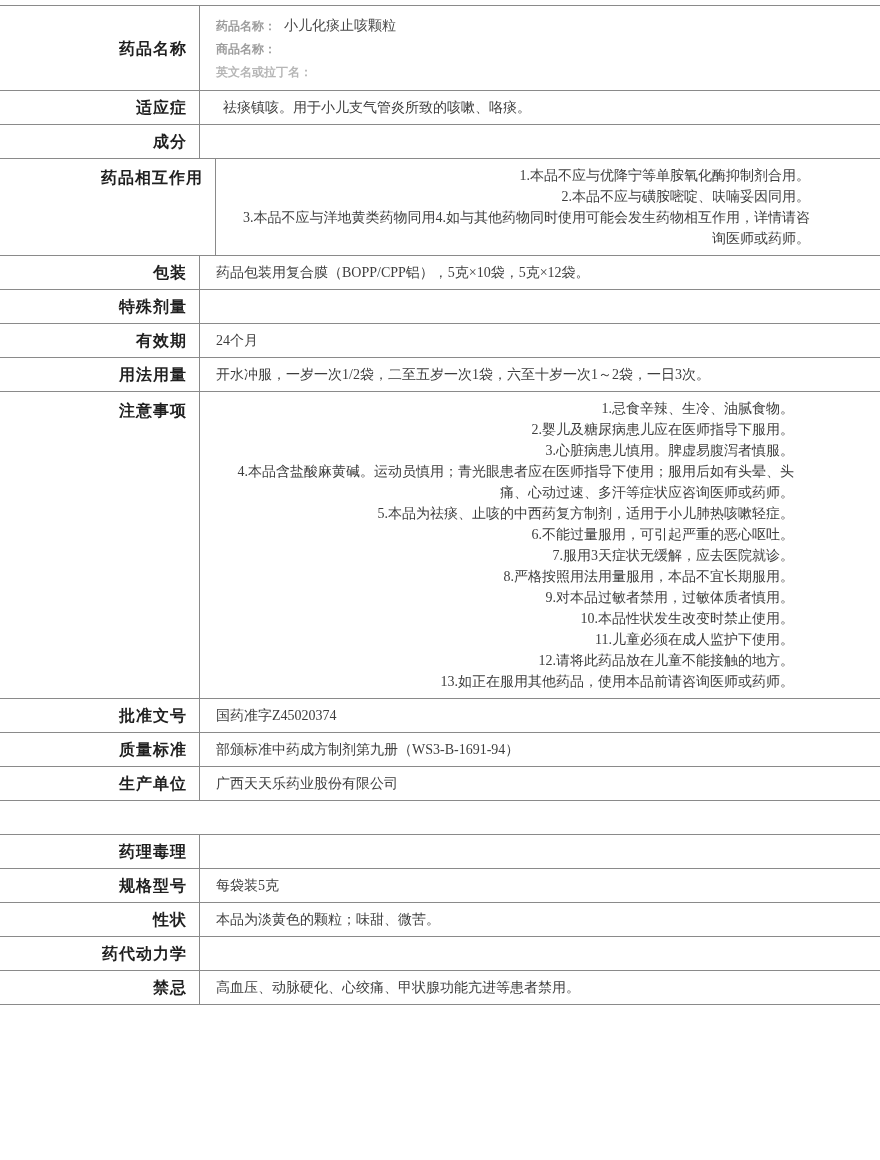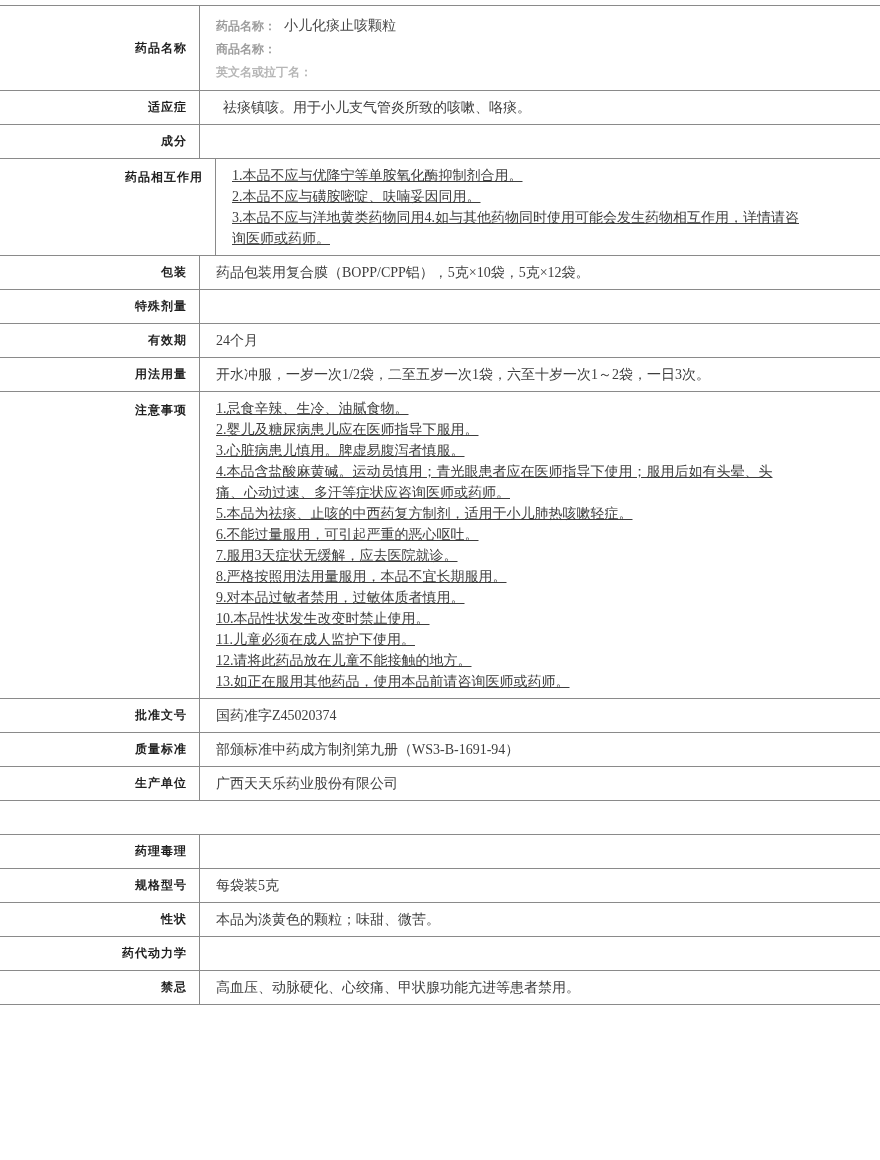--- a/index.html
+++ b/index.html
@@ -31,43 +31,44 @@
   }
   .label{
     width:200px;
     flex:0 0 200px;
     border-right:1px solid var(--border);
     display:flex;
     align-items:center;
     justify-content:flex-end;
     padding:4px 12px 4px 4px;
     font-weight:bold;
-    font-size:12px;
+    font-size:16px;
     letter-spacing:1px;
     color:var(--label);
     line-height:21px;
   }
   .row.align-top .label{
     align-items:flex-start;
     padding-top:8px;
   }
   .value{
     flex:1;
     display:flex;
     align-items:center;
     padding:4px 10px 4px 16px;
     font-size:14px;
     color:var(--text);
     line-height:21px;
   }
   .value .text{
     white-space:pre-wrap;
     max-width:578px;
-  }
-  .row.align-top .value{align-items:flex-start;padding-top:6px;padding-bottom:6px;text-decoration:underline;}
+    text-align:right;
+  }
+  .row.align-top .value{align-items:flex-start;padding-top:6px;padding-bottom:6px;}
   .row-name{min-height:77px;}
   .row-interactions{min-height:94px;padding-left:16px;}
   .row-notes{min-height:300px;}
   .name-lines{
     display:block;
     padding-top:8px;
     padding-bottom:6px;
   }
   .name-line{
     line-height:23px;

